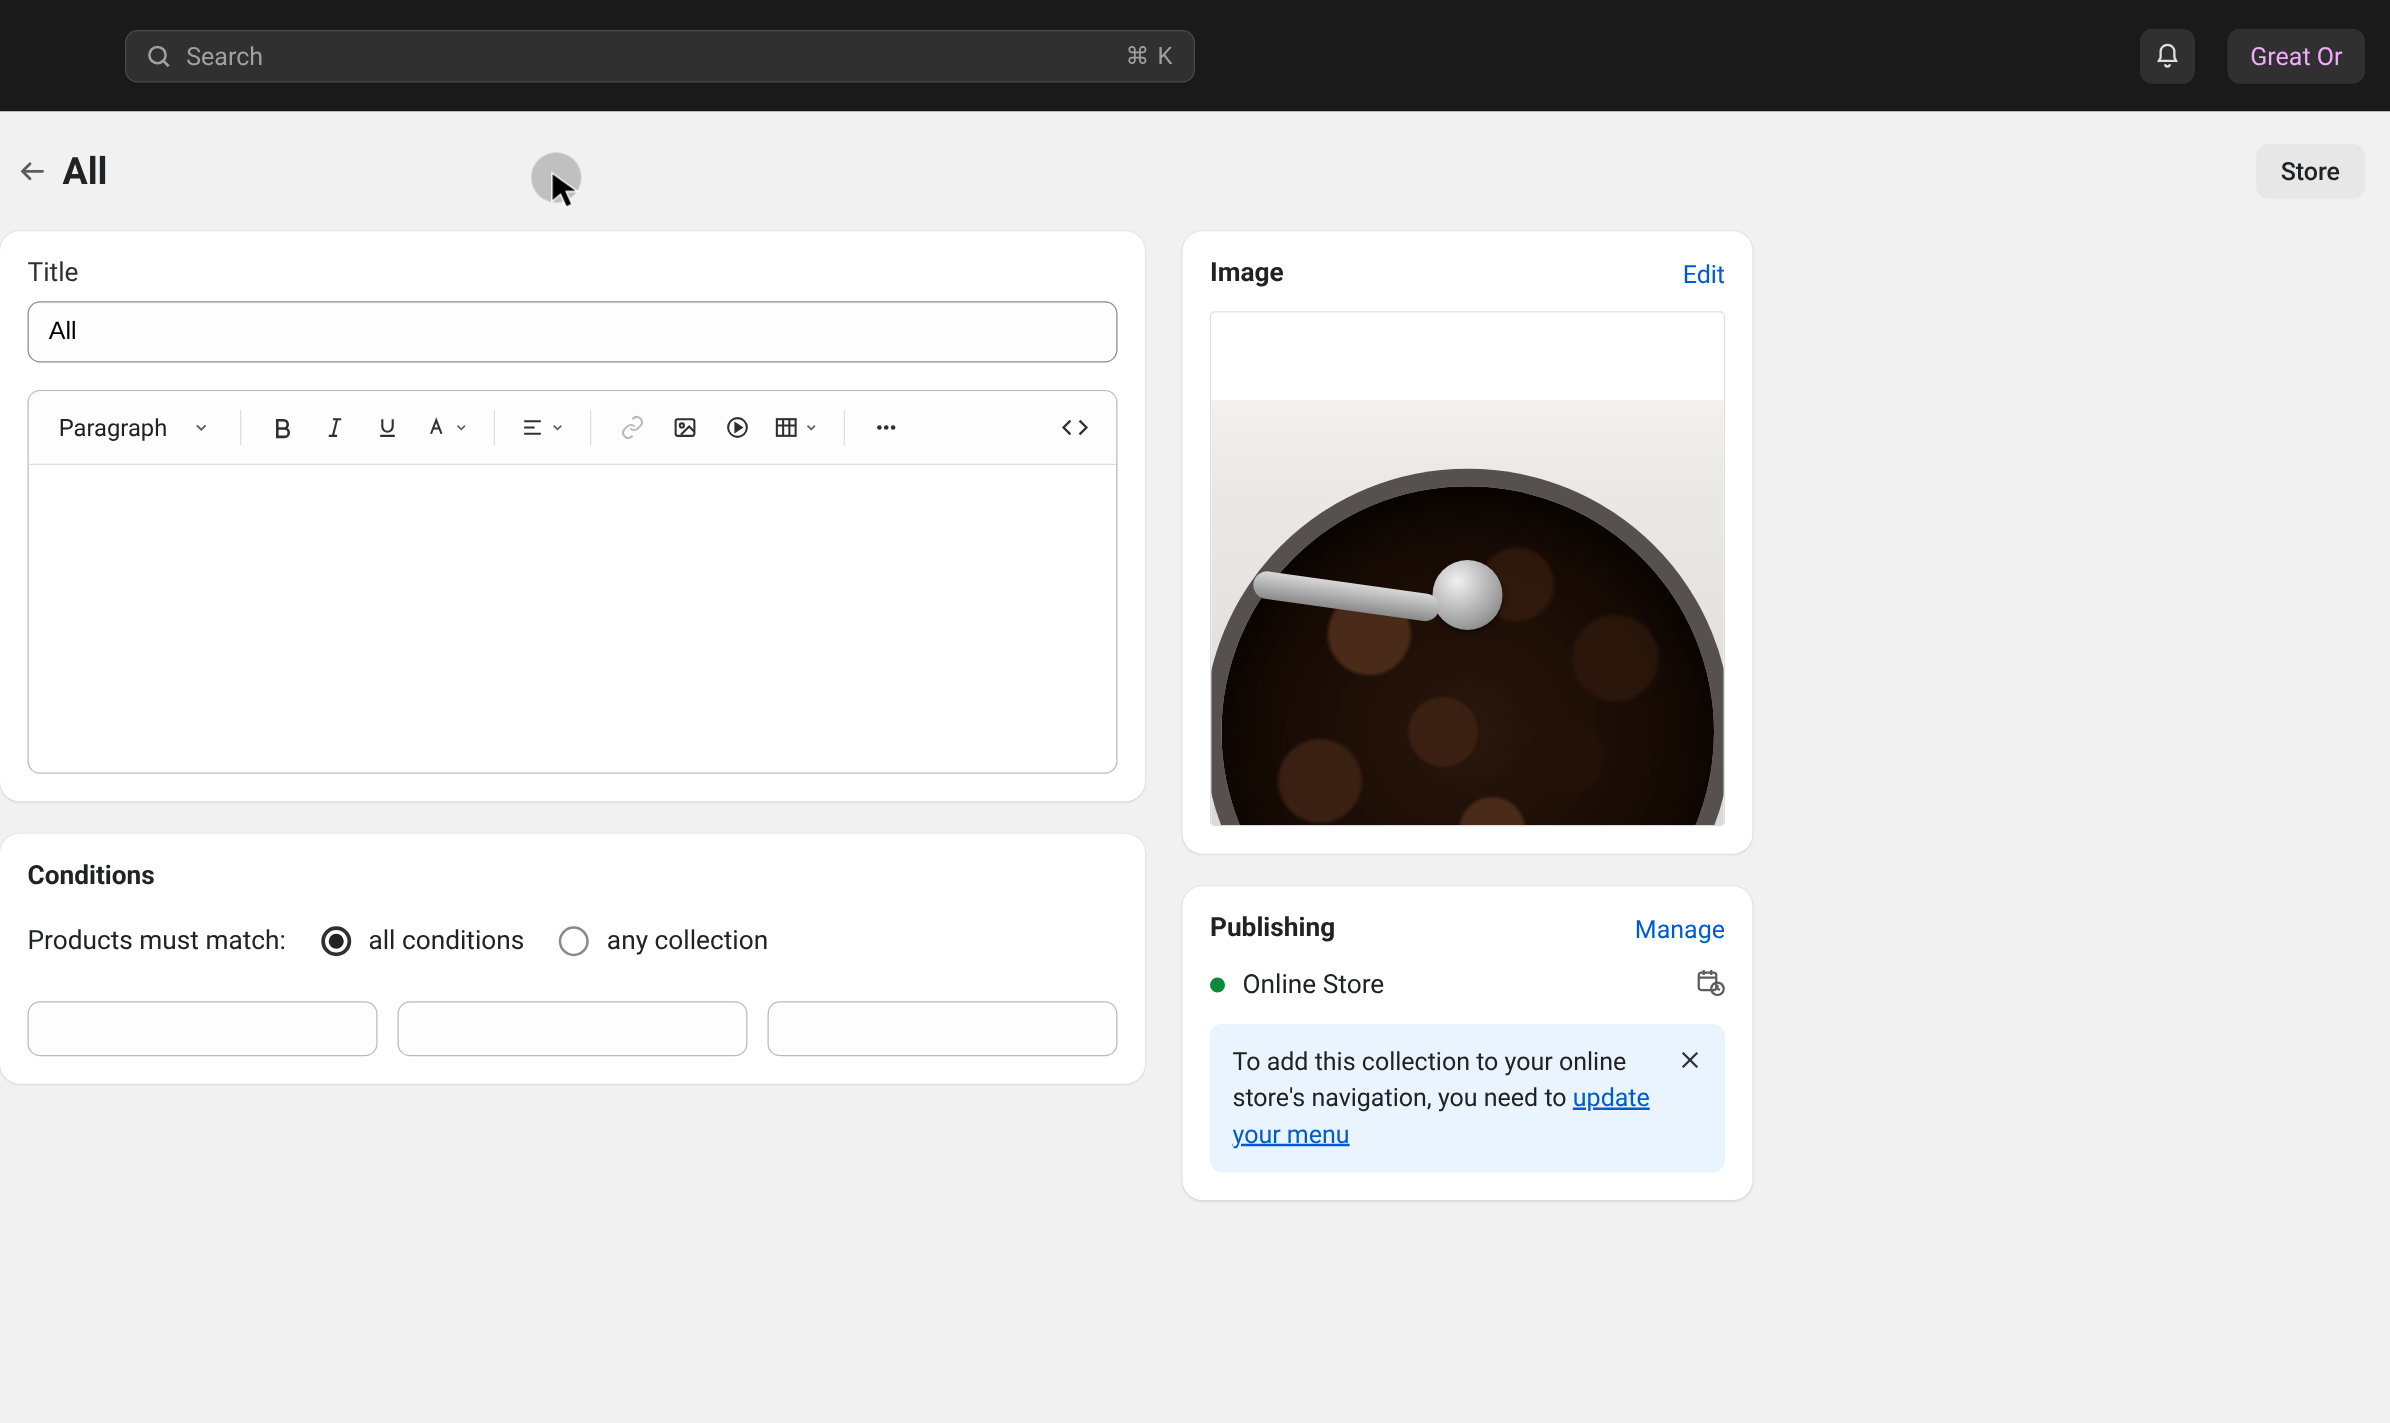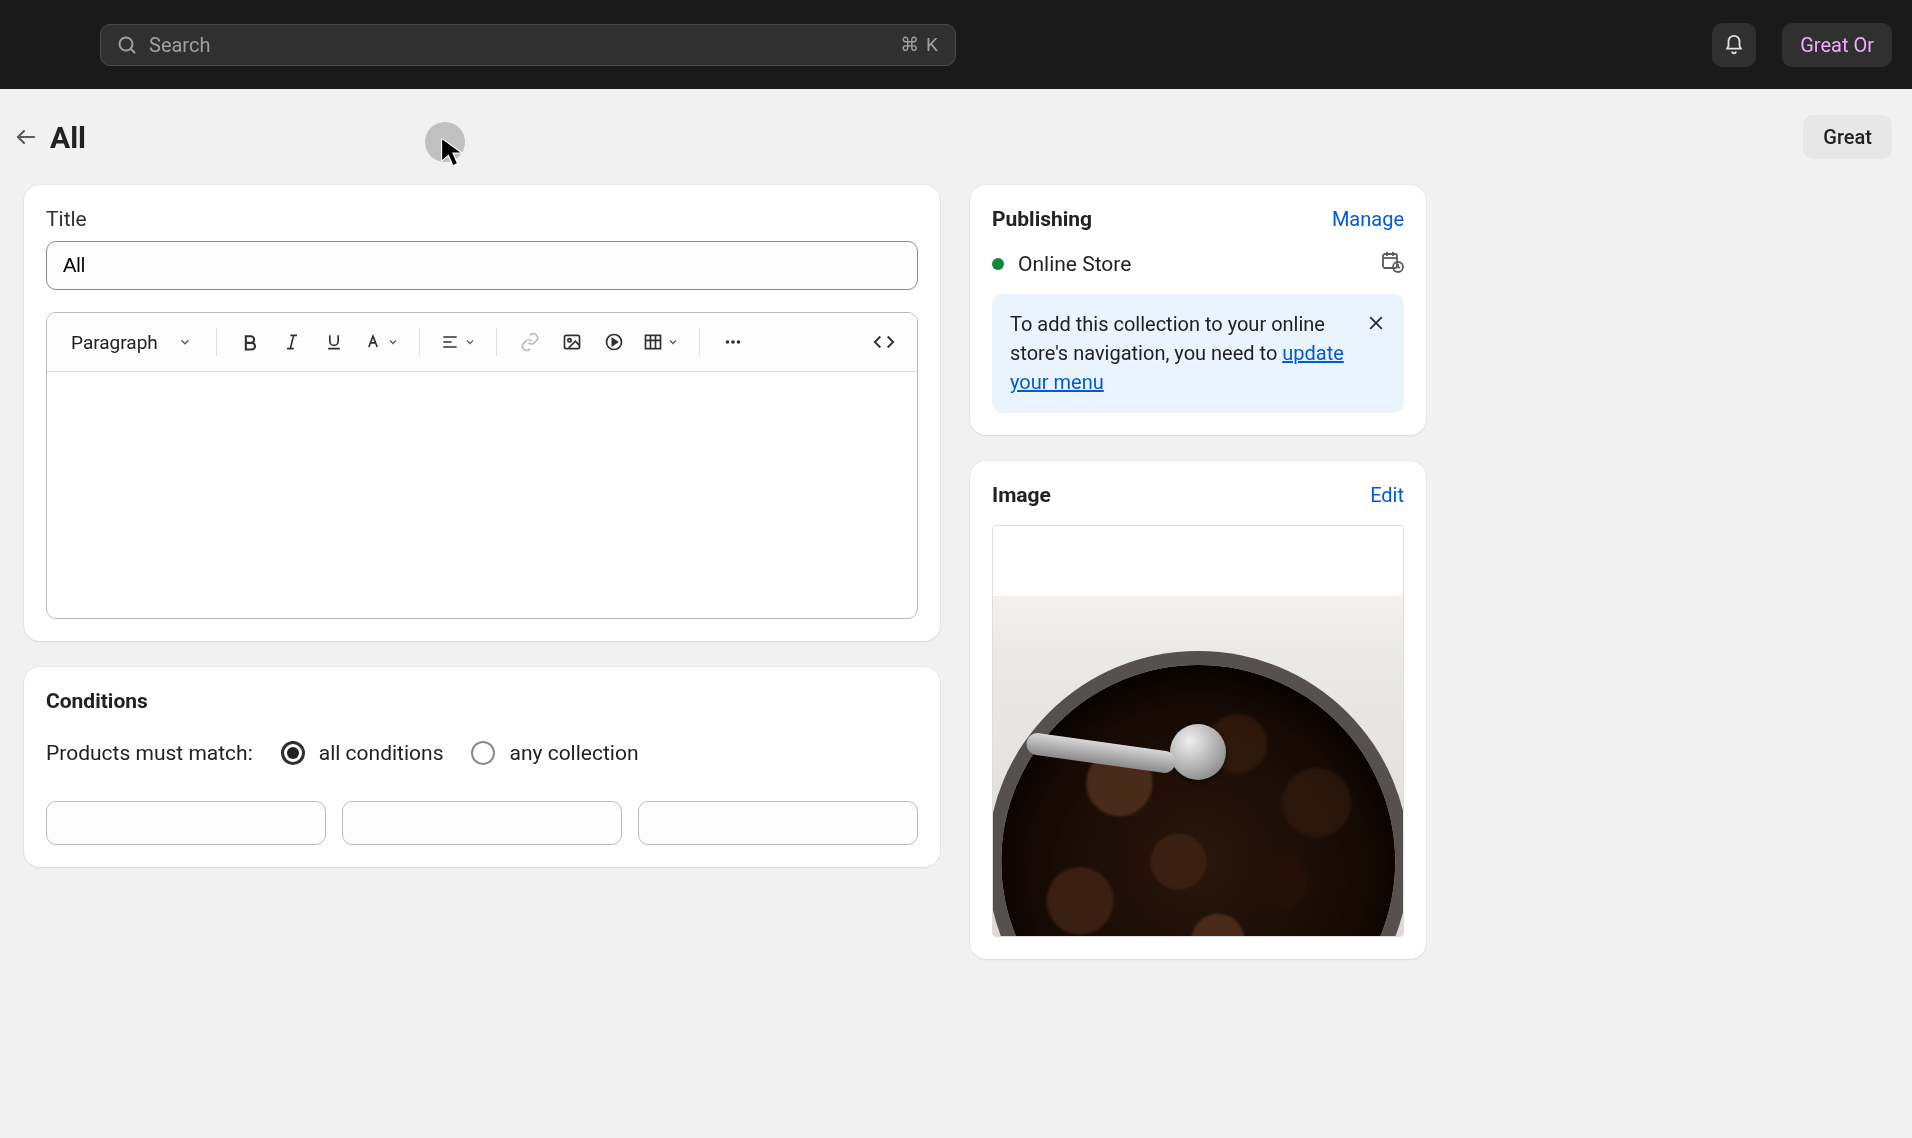--- a/index.html
+++ b/index.html
@@ -72,21 +72,21 @@
       border-radius: 10px;
       padding: 10px 20px;
       font-size: 20px;
       font-weight: 500;
       margin-right: 12px;
     }
 
     .content-row {
       display: flex;
       gap: 30px;
-      padding: 0 24px;
+      padding: 0 0;
       align-items: flex-start;
     }
     .col-main { flex: 0 0 916px; display: flex; flex-direction: column; gap: 26px;}
     .col-side { flex: 0 0 456px; display: flex; flex-direction: column; gap: 26px;}
 
     .card {
       background: #fff;
       border-radius: 16px;
       box-shadow: 0 1px 2px rgba(0,0,0,.07), 0 0 0 1px rgba(0,0,0,.03);
       padding: 22px;
@@ -260,21 +260,21 @@
 <div class="page-header">
   <div class="back-arrow">
     <svg width="24" height="24" viewBox="0 0 24 24" fill="none" stroke="#5c5c5c" stroke-width="2.2" stroke-linecap="round" stroke-linejoin="round">
         <line x1="20" y1="12" x2="4" y2="12"></line>
         <polyline points="10 6 4 12 10 18"></polyline>
       </svg>
   </div>
   <h1 class="page-title">All</h1>
   <div class="header-spacer"></div>
   <div class="view-btn">
-    <span>Great</span>
+    <span>Store</span>
   </div>
 </div>
 
 <div class="content-row">
 
   <div class="col-main">
 
     <div class="card">
       <div class="field-label">Title</div>
       <input class="text-input" value="All" style="">
@@ -393,20 +393,34 @@
       </div>
       <div class="cond-inputs">
         <div class="cond-input"></div>
         <div class="cond-input"></div>
         <div class="cond-input"></div>
       </div>
     </div>
   </div>
 
   <div class="col-side">
+
+    <div class="card image-card">
+      <div class="side-card-header">
+        <div class="side-card-title">Image</div>
+        <a class="link">Edit</a>
+      </div>
+      <div class="image-frame">
+        <div class="whitespace-top"></div>
+        <div class="image-content">
+          <div class="beans"></div>
+          <div class="crank"></div>
+        </div>
+      </div>
+    </div>
 
     <div class="card">
       <div class="side-card-header">
         <div class="side-card-title">Publishing</div>
         <a class="link">Manage</a>
       </div>
       <div class="channel-row">
         <span class="status-dot"></span>
         <span>Online Store</span>
         <span class="channel-spacer"></span>
@@ -426,34 +440,20 @@
           <span>To add this collection to your online store's navigation, you need to </span><a>update your menu</a>
         </div>
         <span class="banner-close">
           <svg width="20" height="20" viewBox="0 0 24 24" fill="none" stroke="#303030" stroke-width="2.2">
               <line x1="5" y1="5" x2="19" y2="19"></line>
               <line x1="19" y1="5" x2="5" y2="19"></line>
             </svg>
         </span>
       </div>
     </div>
-
-    <div class="card image-card">
-      <div class="side-card-header">
-        <div class="side-card-title">Image</div>
-        <a class="link">Edit</a>
-      </div>
-      <div class="image-frame">
-        <div class="whitespace-top"></div>
-        <div class="image-content">
-          <div class="beans"></div>
-          <div class="crank"></div>
-        </div>
-      </div>
-    </div>
   </div>
 </div>
 
 <div class="cursor-overlay">
   <div class="cursor-ring"></div>
   <svg class="cursor-arrow" width="28" height="32" viewBox="0 0 24 28">
       <path d="M2 2 L2 22 L8 17 L12 26 L16 24 L12 15 L20 15 Z" fill="#000" stroke="#fff" stroke-width="1"></path>
     </svg>
 </div>
 

